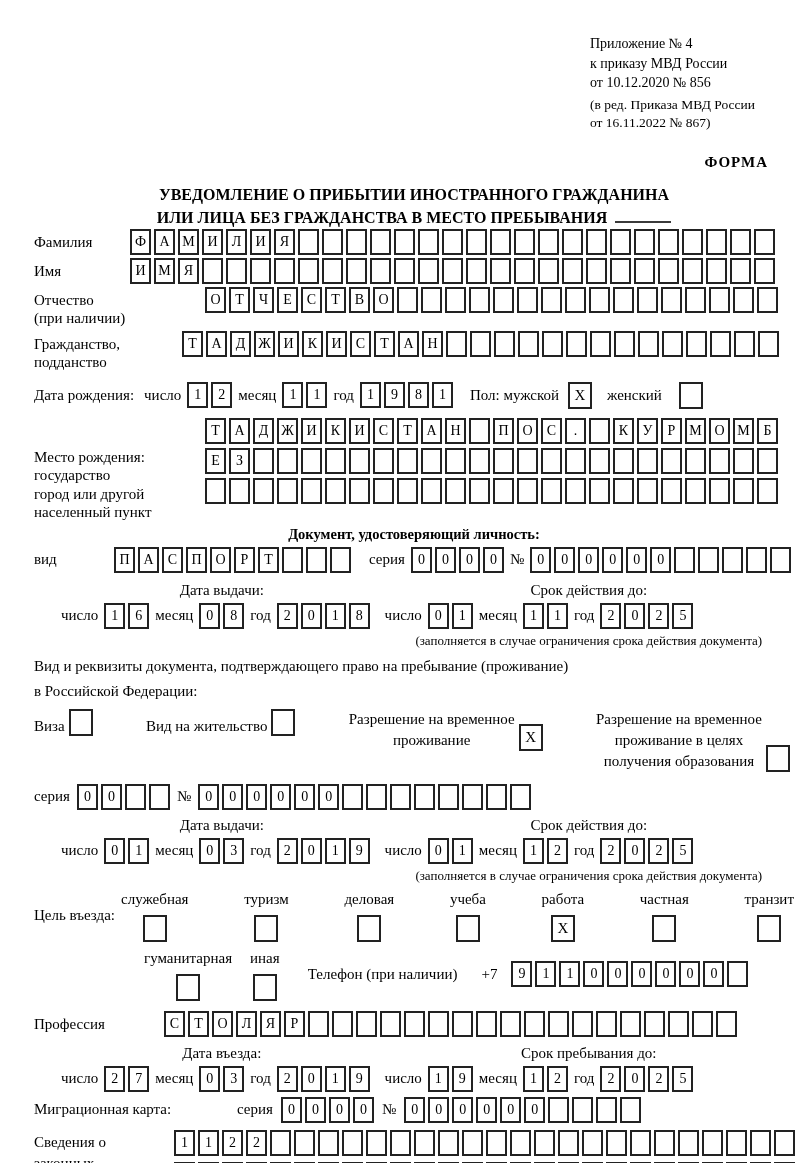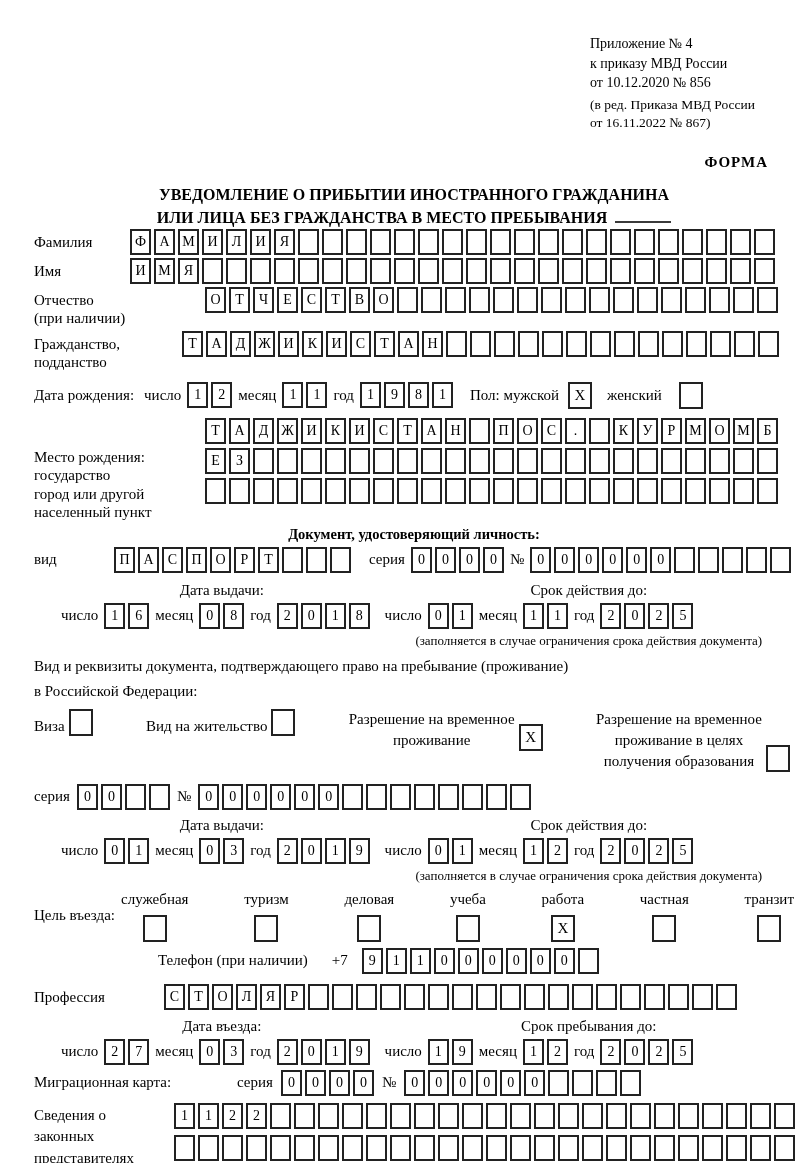--- a/index.html
+++ b/index.html
@@ -551,20 +551,30 @@
           <span class="cbox"></span>
         </span>
         <span class="opt">
           <span class="opt-label">транзит</span>
           <span class="cbox"></span>
         </span>
       </span>
   </div>
 
   <div class="purpose2">
+    <span class="optwrap" style="flex:0 0 auto;gap:18px;">
+        <span class="opt">
+          <span class="opt-label">гуманитарная</span>
+          <span class="cbox"></span>
+        </span>
+        <span class="opt">
+          <span class="opt-label">иная</span>
+          <span class="cbox"></span>
+        </span>
+      </span>
     <span style="margin-left:14px;">Телефон (при наличии)</span>
     <span style="margin-left:10px;">+7</span>
     <span class="phone-cells cells">
         <span class="cell">9</span>
         <span class="cell">1</span>
         <span class="cell">1</span>
         <span class="cell">0</span>
         <span class="cell">0</span>
         <span class="cell">0</span>
         <span class="cell">0</span>

